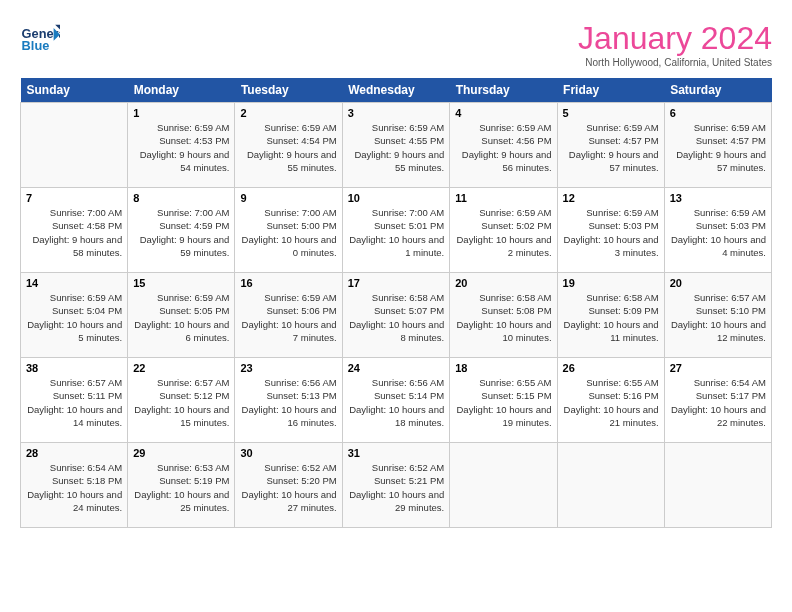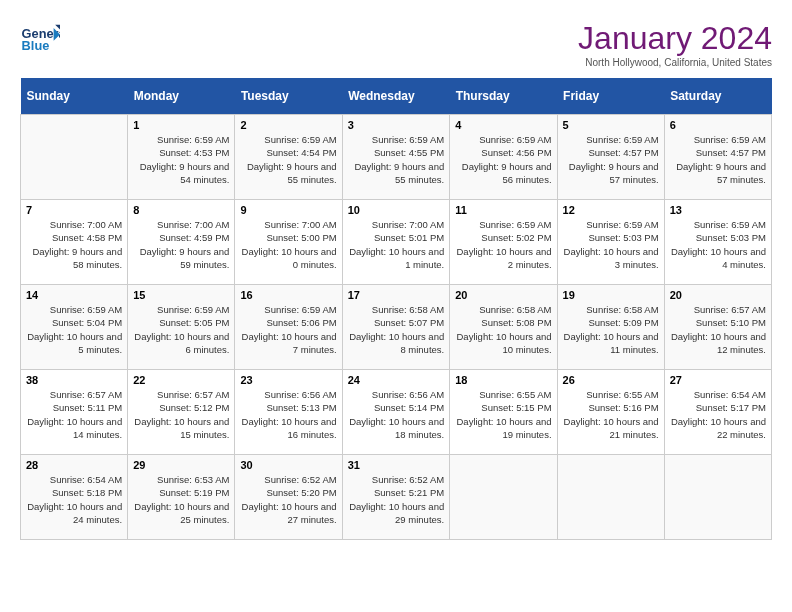--- a/index.html
+++ b/index.html
@@ -23,36 +23,36 @@
     .logo-icon {
       width: 40px;
       height: 40px;
       margin-right: 4px;
     }
     .title-block {
       text-align: right;
     }
     .month-title {
       font-size: 32px;
-      color: #701a75;
+      color: #ec4899;
       font-weight: normal;
     }
     .location {
       font-size: 10px;
       color: #555;
     }
     table {
       width: 100%;
       border-collapse: collapse;
       font-size: 10px;
     }
     thead th {
       background-color: #2255a4;
       color: #fff;
-      padding: 11px 6px;
+      padding: 5px 6px;
       text-align: left;
       font-size: 12px;
       font-weight: bold;
     }
     tbody td {
       border: 1px solid #ccc;
       vertical-align: top;
       padding: 4px 5px;
       width: 108px;
       min-height: 80px;

